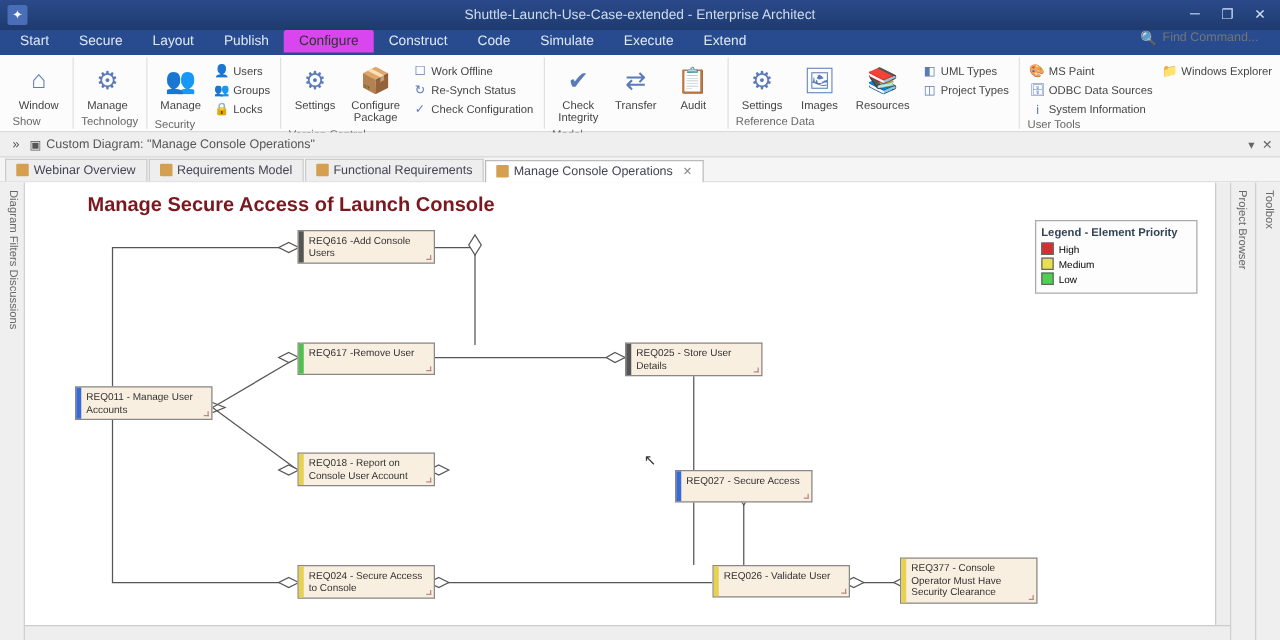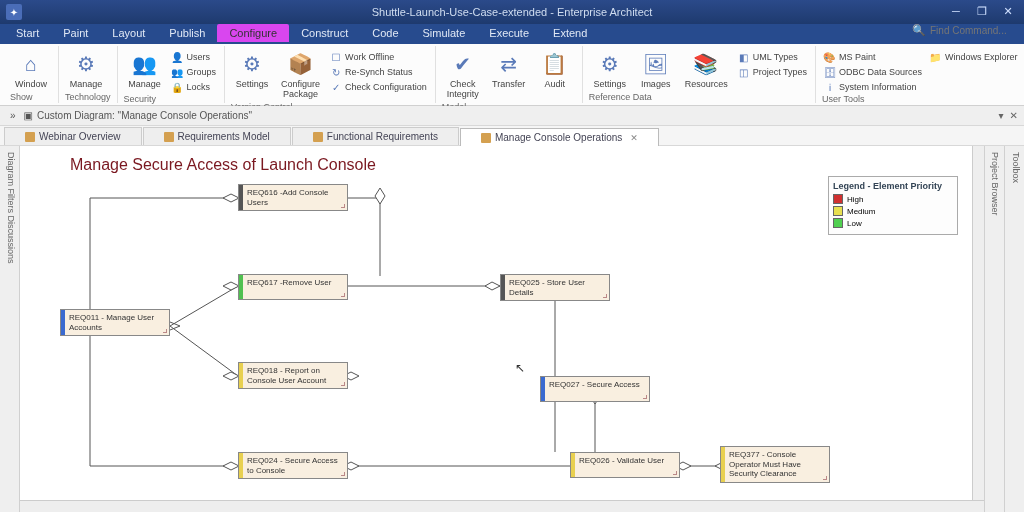--- a/index.html
+++ b/index.html
@@ -21,31 +21,31 @@
 .rbig{display:flex;flex-direction:column;align-items:center;gap:2px;padding:2px 4px;cursor:pointer;min-width:42px}
 .rbig .icn{width:28px;height:28px;display:flex;align-items:center;justify-content:center;font-size:20px;color:#5a7ab8}
 .rbig .lbl{font-size:9px;color:#444;text-align:center;line-height:1.1}
 .rsmall{display:flex;flex-direction:column;gap:1px;padding-top:2px}
 .rsmall .row{display:flex;align-items:center;gap:3px;cursor:pointer;padding:1px 2px;font-size:9px;color:#444;white-space:nowrap}
 .rsmall .row .ic{width:12px;height:12px;display:inline-flex;align-items:center;justify-content:center;font-size:10px;color:#5a7ab8}
 .breadcrumb{height:20px;background:#efefef;border-bottom:1px solid #d8d8d8;display:flex;align-items:center;padding:0 6px;font-size:10px;color:#555;position:relative}
 .breadcrumb .bicon{margin:0 4px;font-size:10px}
 .breadcrumb .xbtns{position:absolute;right:6px;display:flex;gap:6px;color:#666}
 .tabstrip{height:20px;background:#f5f5f5;border-bottom:1px solid #d8d8d8;display:flex;align-items:flex-end;padding:0 4px;gap:0}
-.tab{padding:3px 20px;font-size:10px;color:#445;border:1px solid transparent;border-bottom:none;display:flex;align-items:flex-end;gap:4px;cursor:pointer;background:#eee;border-color:#ccc;margin-right:1px}
+.tab{padding:3px 8px;font-size:10px;color:#445;border:1px solid transparent;border-bottom:none;display:flex;align-items:flex-start;gap:4px;cursor:pointer;background:#eee;border-color:#ccc;margin-right:1px}
 .tab.active{background:#fff;border-color:#bbb;position:relative;top:1px}
 .tab .ticon{width:10px;height:10px;background:#d4a050;border-radius:1px}
 .tab .tclose{margin-left:4px;color:#888;font-size:9px}
 .stage{position:relative;height:366px;background:#fbfbfb}
 .sidepane{position:absolute;top:0;bottom:0;width:20px;background:#efefef;border-right:1px solid #d0d0d0;writing-mode:vertical-rl;font-size:9px;color:#666;padding:6px 3px;text-orientation:mixed}
 .sidepane.left{left:0}
 .sidepane.right{right:0;border-left:1px solid #d0d0d0;border-right:none;writing-mode:vertical-rl}
 .sidepane.right2{right:20px;border-left:1px solid #d0d0d0;border-right:none;writing-mode:vertical-rl;display:flex;align-items:center;gap:4px}
 .canvas{position:absolute;left:20px;right:40px;top:0;bottom:0;background:#fff;overflow:hidden}
-.diagtitle{position:absolute;left:50px;top:10px;font-size:16px;font-weight:normal;color:#7a1820}
+.diagtitle{position:absolute;left:50px;top:10px;font-size:16px;font-weight:bold;color:#7a1820}
 .req{position:absolute;width:110px;min-height:26px;background:#f9efe0;border:1px solid #888;font-size:8px;padding:3px 4px 3px 8px;color:#333;line-height:1.2}
 .req .bar{position:absolute;left:0;top:0;bottom:0;width:4px}
 .req.me .bar{background:#e8d050}
 .req.lo .bar{background:#50c050}
 .req.gr .bar{background:#555}
 .req.bl .bar{background:#3a6ad0}
 .req .corner{position:absolute;right:2px;bottom:2px;width:4px;height:4px;border-right:1px solid #b88;border-bottom:1px solid #b88}
 .legend{position:absolute;right:26px;top:30px;width:130px;border:1px solid #aaa;background:#fdfdfd;font-size:8px;padding:4px}
 .legend .ltitle{font-weight:bold;color:#345;margin-bottom:3px;font-size:9px}
 .legend .lrow{display:flex;align-items:center;gap:4px;margin:2px 0}
@@ -65,21 +65,21 @@
   <div class="title">Shuttle-Launch-Use-Case-extended - Enterprise Architect</div>
   <div class="wincontrols">
     <div>─</div>
     <div>❐</div>
     <div>✕</div>
   </div>
 </div>
 
 <div class="menubar" id="menubar">
   <div class="menu">Start</div>
-    <div class="menu">Paint</div>
+    <div class="menu">Secure</div>
     <div class="menu">Layout</div>
     <div class="menu">Publish</div>
     <div class="menu active">Configure</div>
     <div class="menu">Construct</div>
     <div class="menu">Code</div>
     <div class="menu">Simulate</div>
     <div class="menu">Execute</div>
     <div class="menu">Extend</div>
     <div class="find">
     <span>🔍</span>

